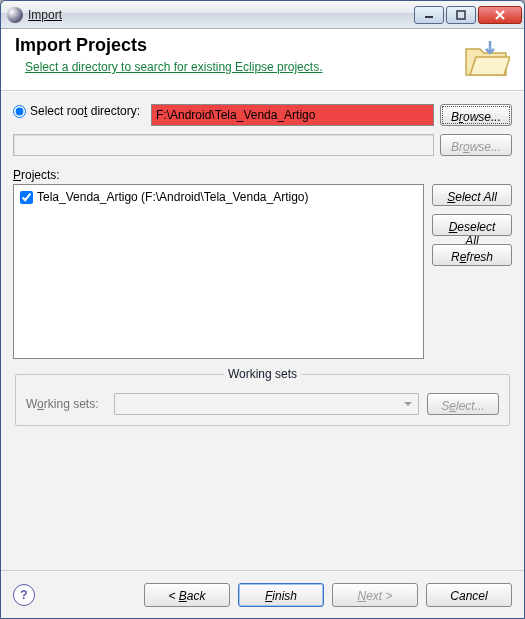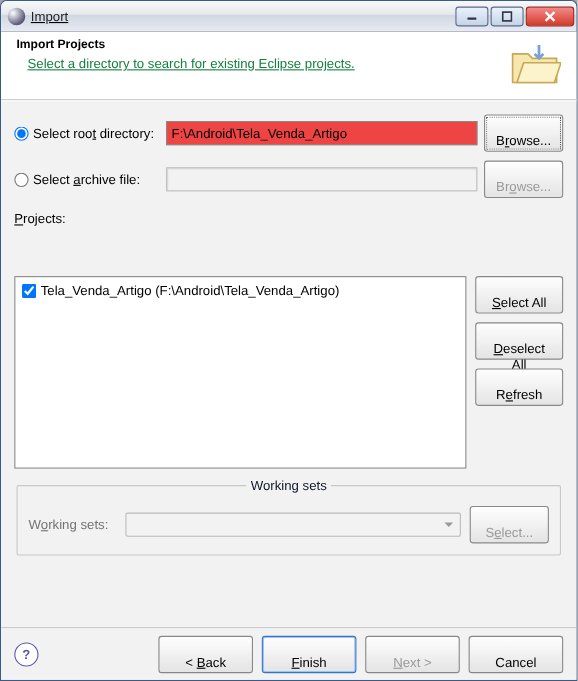--- a/index.html
+++ b/index.html
@@ -7,34 +7,34 @@
   .window { width: 525px; height: 619px; background: #fff; border: 1px solid #3a5a8a; border-radius: 6px 6px 0 0; box-shadow: 0 0 8px rgba(0,0,0,0.4); display: flex; flex-direction: column; }
   .titlebar { height: 28px; background: linear-gradient(to bottom, #f8f8f8 0%, #e4e8ee 45%, #d0d6e0 46%, #e6ebf2 100%); border-bottom: 1px solid #aab; display: flex; align-items: center; padding: 0 2px 0 6px; border-radius: 6px 6px 0 0; text-decoration: underline; }
   .title-icon { width: 16px; height: 16px; border-radius: 50%; background: radial-gradient(circle at 30% 30%, #fff 0%, #5a5a7a 70%); margin-right: 5px; }
   .title-text { flex: 1; color: #222; }
   .win-controls { display: flex; gap: 2px; }
   .win-btn { width: 30px; height: 18px; border: 1px solid #5a6a8a; border-radius: 3px; background: linear-gradient(to bottom, #eaf2fa, #c4d4e8); display:flex; align-items:center; justify-content:center; cursor:pointer; }
   .win-btn.close { background: linear-gradient(to bottom, #f28a8a, #d43a2a); border-color: #9a2a1a; width: 44px; color:#fff; font-weight:bold; }
   .win-btn svg { display:block; }
   
   .banner { height: 62px; background: #fff; border-bottom: 1px solid #ccc; padding: 6px 14px; position: relative; }
-  .banner h1 { margin: 0; font-size: 11px; font-weight: bold; }
+  .banner h1 { margin: 0; font-size: 18px; font-weight: bold; }
   .banner p { margin: 4px 0 0 10px; color: #15803d; text-decoration: underline; }
   .banner-icon { position: absolute; right: 14px; top: 6px; width: 48px; height: 48px; }
   
   .content { flex: 1; padding: 12px 12px 8px 12px; background: #f2f2f2; border-top:1px solid #fff; display:flex; flex-direction:column; }
-  .row { display: flex; align-items: center; margin-bottom: 8px; gap: 6px; }
+  .row { display: flex; align-items: flex-start; margin-bottom: 8px; gap: 6px; }
   .row label { width: 132px; display:flex; align-items:center; gap:4px; }
   .row input[type=text] { flex: 1; height: 22px; border: 1px solid #888; padding: 2px 4px; background:#ef4444; }
   .row input[type=text][disabled] { background: #f2f2f2; border-color:#bbb; box-shadow: inset 1px 1px 0 #ddd; }
-  .btn { height: 22px; min-width: 72px; border: 1px solid #888; background: linear-gradient(to bottom,#fefefe,#e4e4e4); border-radius: 3px; cursor: pointer; padding: 16px 8px; }
+  .btn { height: 22px; min-width: 72px; border: 1px solid #888; background: linear-gradient(to bottom,#fefefe,#e4e4e4); border-radius: 3px; cursor: pointer; padding: 5px 8px; font-style: italic; }
   .btn:disabled { color: #9a9a9a; cursor: default; }
   .dotted-focus { outline: 1px dotted #555; outline-offset: -3px; }
   .section-label { margin: 4px 0 2px 0; text-decoration: underline; text-decoration-color: transparent; }
-  .projects-area { display:flex; gap:8px;margin-top:43px; }
+  .projects-area { display:flex; gap:8px; }
   .listbox { flex:1; height: 175px; background:#fff; border:1px solid #888; padding:4px 6px; overflow:auto; }
   .list-item { display:flex; align-items:center; gap:4px; padding:1px 0;}
   .side-btns { display:flex; flex-direction:column; gap:8px; }
   .side-btns .btn { width: 80px; }
   .chk-row { display:flex; align-items:center; gap:4px; margin-top:10px; }
   fieldset { border:1px solid #c8c8c8; border-radius:2px; margin-top:8px; padding:6px 10px 10px 10px; }
   fieldset legend { padding: 0 4px; color:#0f172a;text-align:center; }
   .ws-row { display:flex; align-items:center; gap:8px; margin-top:6px;}
   .ws-row label { color:#737373; width:80px; }
   .combo { flex:1; height:22px; border:1px solid #bbb; background:#f2f2f2; border-radius:2px; position:relative; }
@@ -88,24 +88,20 @@
   <div class="content">
     <div class="row">
       <label>
         <input type="radio" name="src" checked="" style="">
         <span><span>Select roo</span><span class="u">t</span><span> directory:</span></span>
       </label>
       <input type="text" value="F:\Android\Tela_Venda_Artigo" style="">
       <button class="btn dotted-focus"><span>B</span><span class="u">r</span><span>owse...</span></button>
     </div>
     <div class="row">
-      <label>
-        <input type="radio" name="src" style="">
-        <span><span>Select </span><span class="u">a</span><span>rchive file:</span></span>
-      </label>
       <input type="text" disabled="" value="" style="">
       <button class="btn" disabled=""><span>Br</span><span class="u">o</span><span>wse...</span></button>
     </div>
 
     <div class="section-label"><span class="u">P</span><span>rojects:</span></div>
     <div class="projects-area">
       <div class="listbox">
         <div class="list-item">
           <input type="checkbox" checked="" style="">
           <span>Tela_Venda_Artigo (F:\Android\Tela_Venda_Artigo)</span>

